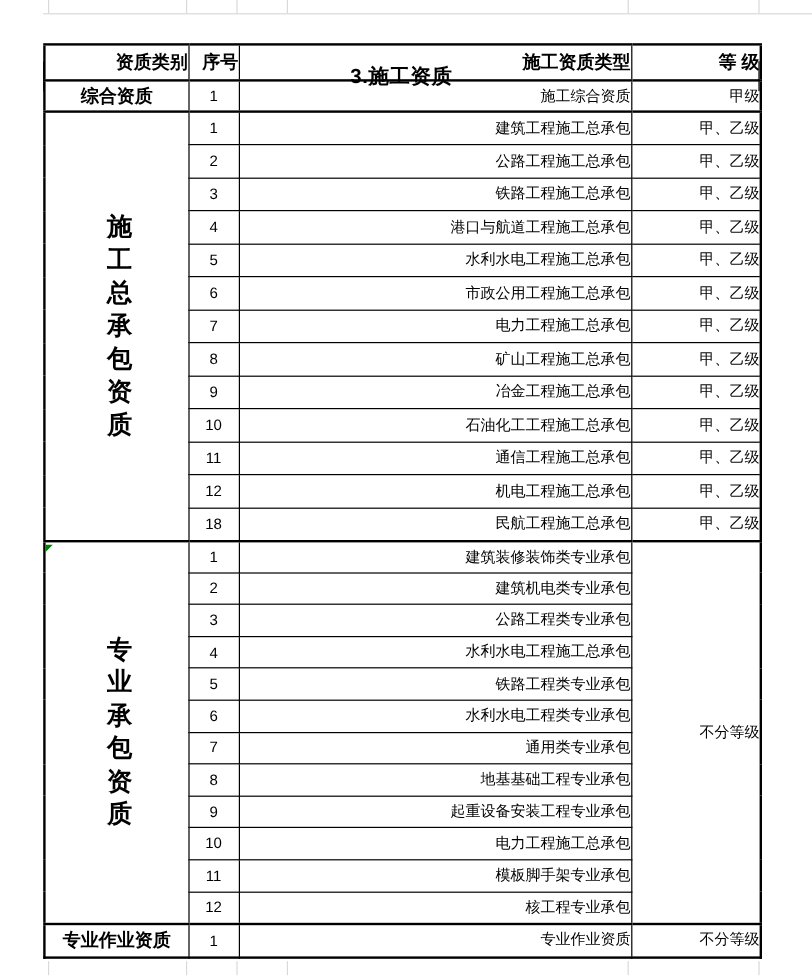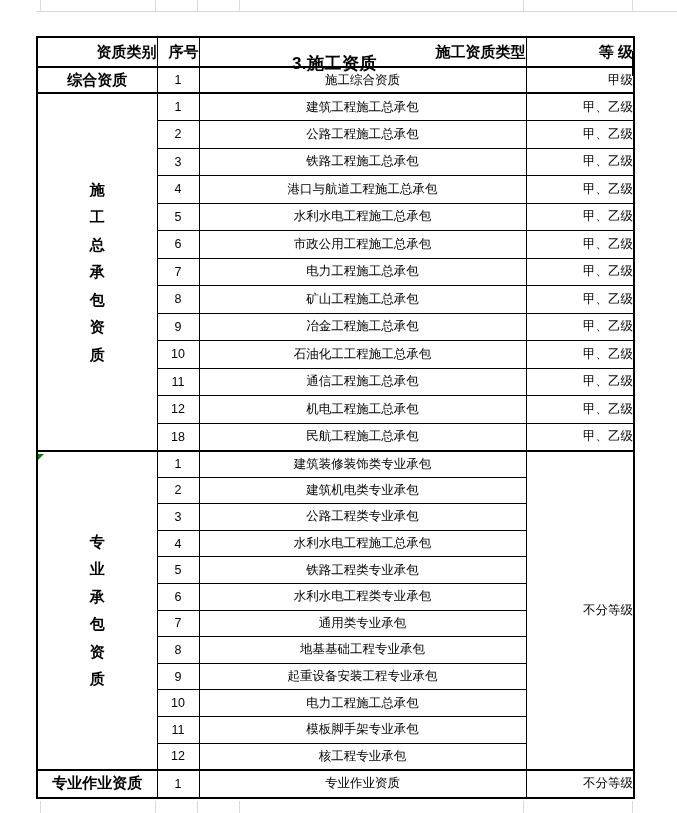--- a/index.html
+++ b/index.html
@@ -38,25 +38,25 @@
   tr.h-hdr  { height:30px; }
   tr.h-comp { height:26px; }
   tr.h-gen  { height:27.5px; }
   tr.h-spec { height:26.6px; }
   tr.h-op   { height:28px; }
   .thick-top { border-top-width:2px !important; }
   .thick-bot { border-bottom-width:2px !important; }
 
   td.c-cat  { text-align:center; vertical-align:middle; font-weight:bold; font-size:15px; }
   td.c-no   { text-align:center; font-size:12.5px; }
-  td.c-type { text-align:center; font-size:12.5px; padding-left:4px; }
+  td.c-type { text-align:right; font-size:12.5px; padding-left:4px; }
   td.c-grade{ text-align:right; font-size:12.5px; padding-left:4px; vertical-align:middle; }
   .vtext {
     width:16px; margin:0 auto; word-break:break-all;
-    line-height:27.5px; font-size:15px; font-weight:bold; white-space:normal;
+    line-height:27.5px; font-size:21px; font-weight:bold; white-space:normal;
     text-align:center;
   }
   
   .comment-tri {
     position:absolute; left:38px; top:454px; width:0; height:0;
     border-top:6px solid #008000; border-right:6px solid transparent;
   }
 </style>
 </head>
 <body>

